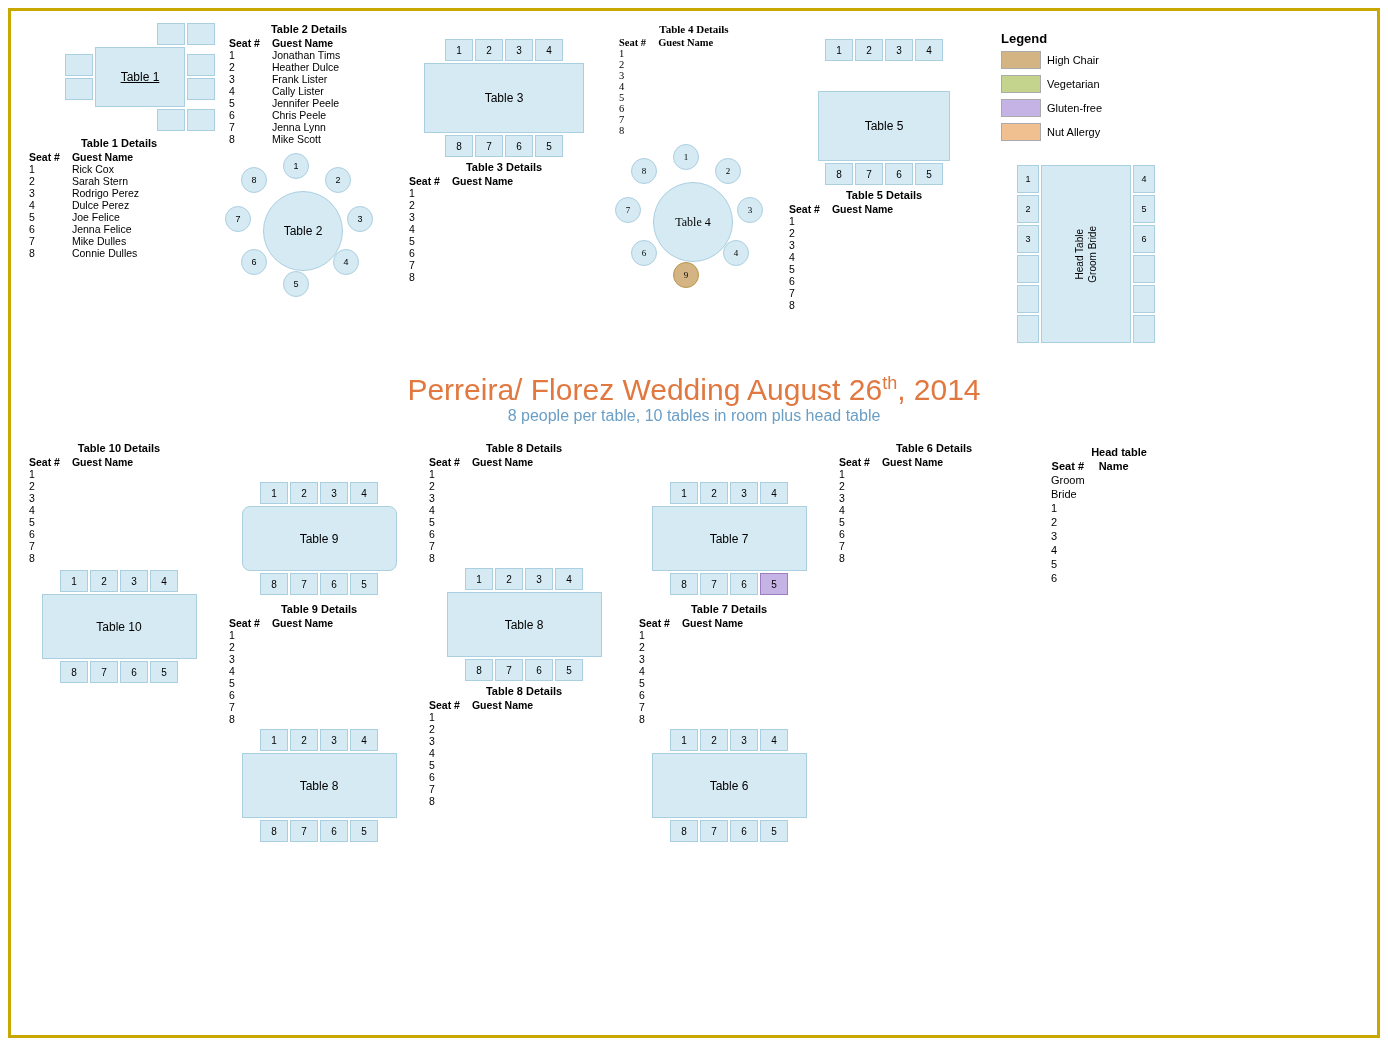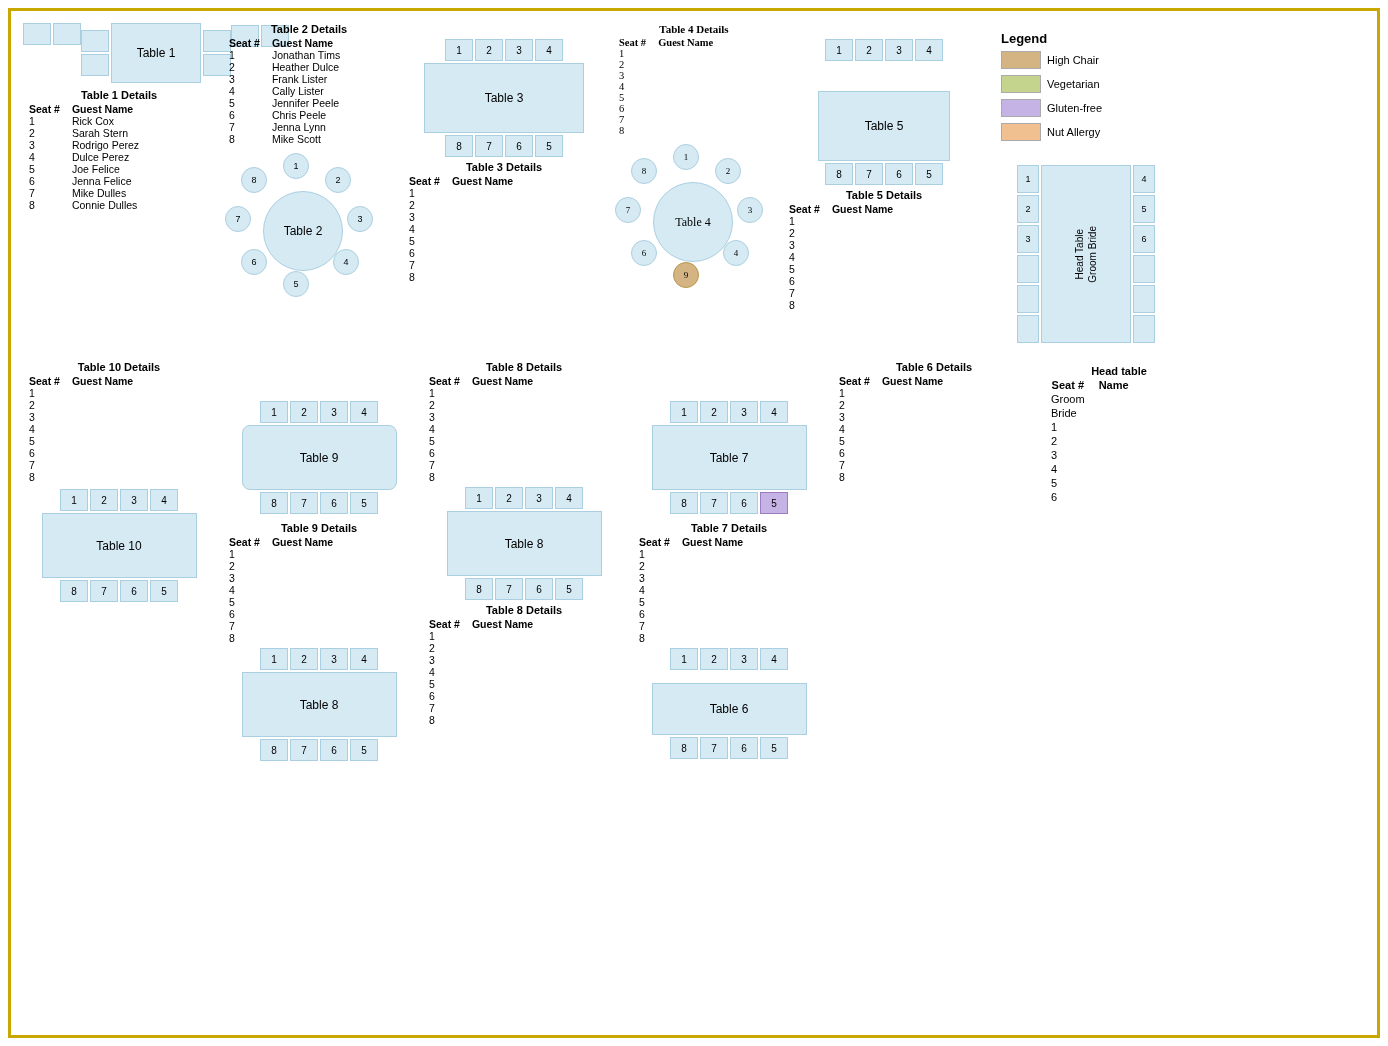--- a/index.html
+++ b/index.html
@@ -231,21 +231,21 @@
   </style>
 </head>
 <body>
 
 <div class="outer-border">
 
   <div class="top-section">
 
     <div class="col1" style="padding:4px;">
 
-      <div style="display:flex;flex-direction:row;align-items:flex-start;margin-bottom:6px;">
+      <div style="display:flex;flex-direction:column;align-items:flex-end;margin-bottom:6px;text-decoration:underline;">
         <div class="rect-table-seats-top">
           <div class="seat-box"></div>
           <div class="seat-box"></div>
         </div>
         <div class="rect-table-middle">
           <div class="rect-table-side-seats">
             <div class="seat-box"></div>
             <div class="seat-box"></div>
           </div>
           <div class="rect-table-body" style="width:90px;height:60px;">Table 1</div>
@@ -592,20 +592,24 @@
           <div class="head-seat-v">6</div>
           <div class="head-seat-v" style="background:#d6eaf4;border:1px solid #aacfe0;width:22px;height:28px;"></div>
           <div class="head-seat-v" style="background:#d6eaf4;border:1px solid #aacfe0;width:22px;height:28px;"></div>
           <div class="head-seat-v" style="background:#d6eaf4;border:1px solid #aacfe0;width:22px;height:28px;"></div>
         </div>
       </div>
     </div>
 
   </div>
 
+  <div class="center-title" style="margin:8px 0;">
+    <h1>Perreira/ Florez Wedding August 26<sup>th</sup>, 2014</h1>
+    <h2>8 people per table, 10 tables in room plus head table</h2>
+  </div>
 
   <div class="bottom-section">
 
     <div style="width:200px;padding:4px;flex-shrink:0;">
       <div class="table-details" style="margin-bottom:6px;">
         <div class="detail-title">Table 10 Details</div>
         <table>
           <tbody>
               <tr>
                 <th>Seat #</th>
@@ -911,21 +915,21 @@
           </table>
       </div>
 
       <div style="display:flex;flex-direction:column;align-items:center;margin-top:4px;">
         <div class="rect-table-seats-top" style="gap:2px;">
           <div class="seat-box">1</div>
           <div class="seat-box">2</div>
           <div class="seat-box">3</div>
           <div class="seat-box">4</div>
         </div>
-        <div class="rect-table-body" style="width:155px;height:52px;margin-top:11px;">Table 6</div>
+        <div class="rect-table-body" style="width:155px;height:65px;">Table 6</div>
         <div class="rect-table-seats-bottom" style="gap:2px;">
           <div class="seat-box">8</div>
           <div class="seat-box">7</div>
           <div class="seat-box">6</div>
           <div class="seat-box">5</div>
         </div>
       </div>
     </div>
 
     <div style="width:210px;padding:4px;flex-shrink:0;">

